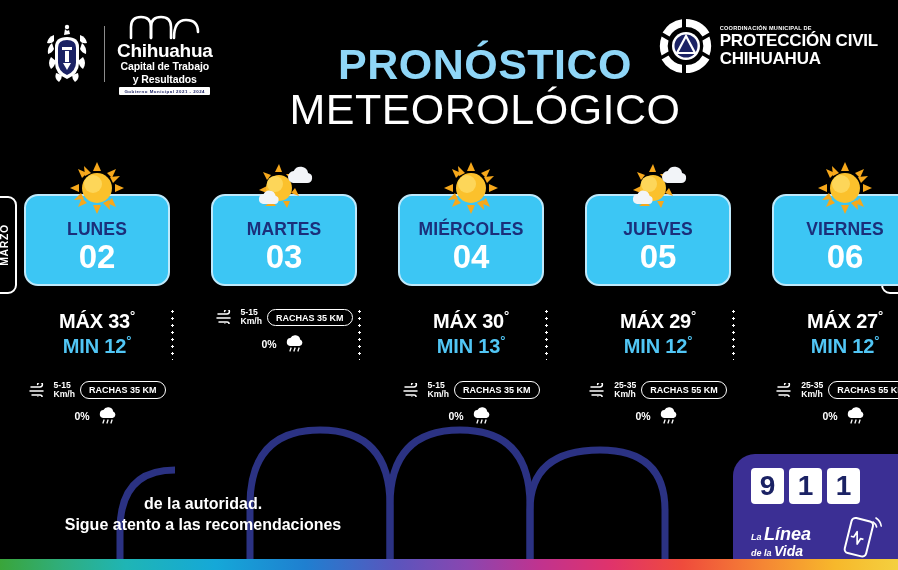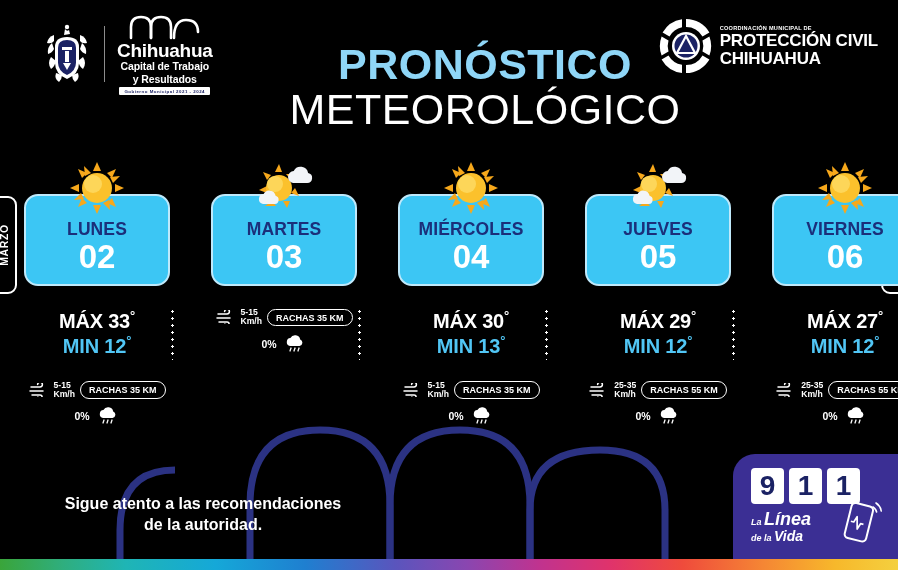--- a/index.html
+++ b/index.html
@@ -160,21 +160,21 @@
     background: #3b2f94; border-radius: 22px 0 0 0;
     z-index: 5; padding: 14px 14px 0 18px;
   }
   .nine11 { display: flex; gap: 5px; }
   .n-tile {
     width: 33px; height: 36px; background: #fff; border-radius: 4px;
     color: #1b2264; font-weight: bold; font-size: 28px;
     display: flex; align-items: center; justify-content: center;
   }
   .linea {
-    position: relative; margin-top: 6px; display: flex; align-items: flex-end;
+    position: relative; margin-top: 21px; display: flex; align-items: flex-end;
   }
   .linea-txt { color: #fff; line-height: 1; }
   .l1 { font-size: 9px; font-style: italic; font-weight: bold; }
   .l1 b { font-size: 18px; font-style: italic; }
   .l2 { font-size: 9px; font-style: italic; font-weight: bold; margin-top: 1px; }
   .l2 b { font-size: 14px; font-style: italic; }
   .phone-ico { position: absolute; right: 2px; bottom: -2px; }
 </style>
 </head>
 <body>
@@ -567,22 +567,22 @@
               <path d="M12 13 l-1 3"></path>
               <path d="M16 13 l-1 3"></path>
           </g>
         </svg>
       </div>
     </div>
 
   </div>
 
   <div class="footer-msg">
+    <div>de la autoridad.</div>
     <div>Sigue atento a las recomendaciones</div>
-    <div>de la autoridad.</div>
   </div>
 
 
   <div class="badge911">
     <div class="nine11">
       <div class="n-tile">9</div>
       <div class="n-tile">1</div>
       <div class="n-tile">1</div>
     </div>
     <div class="linea">

